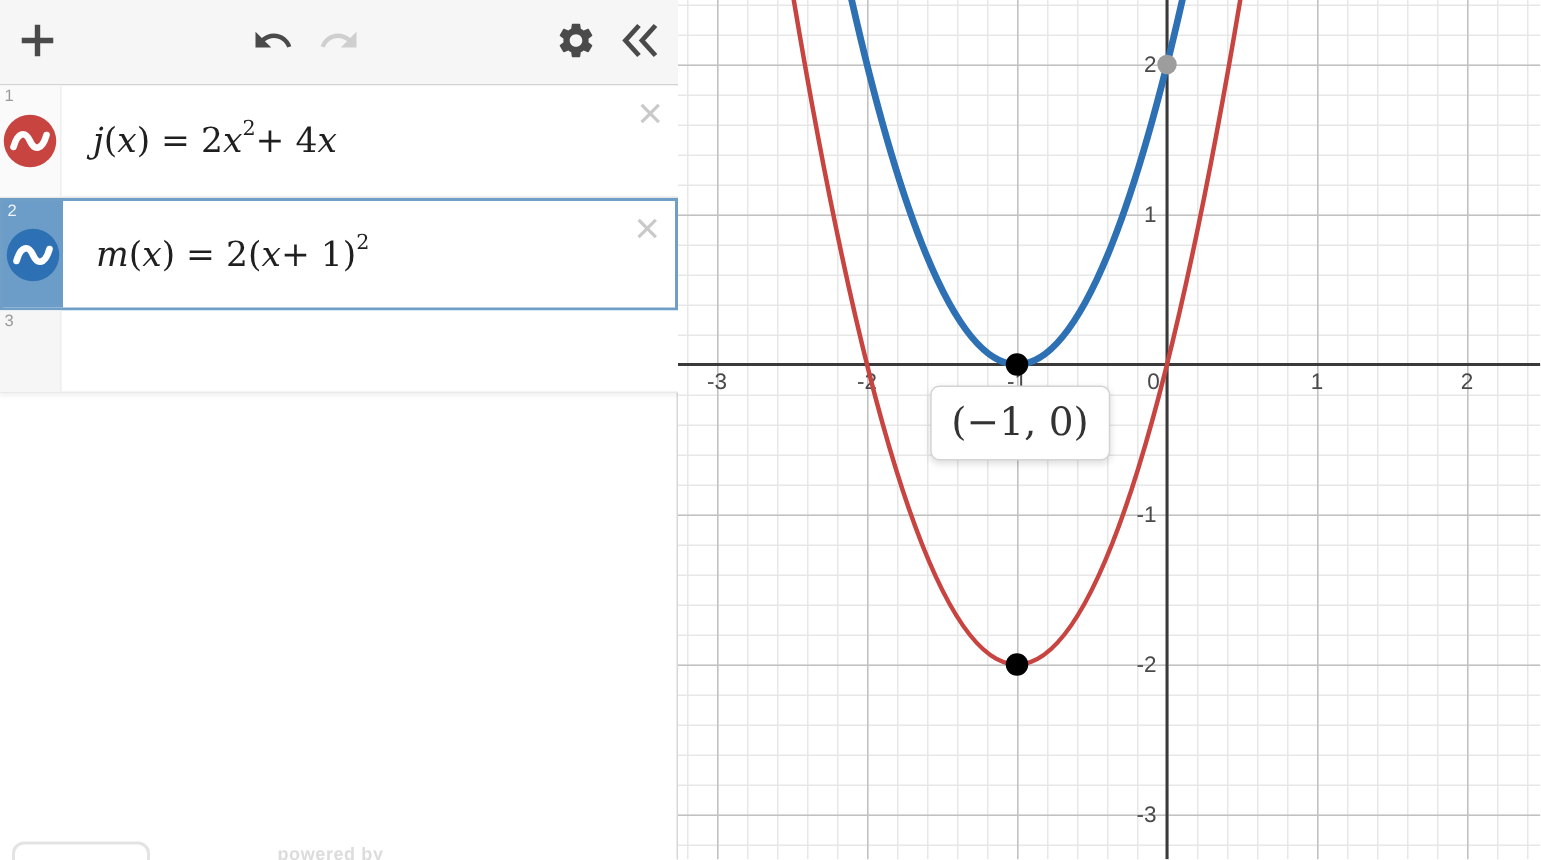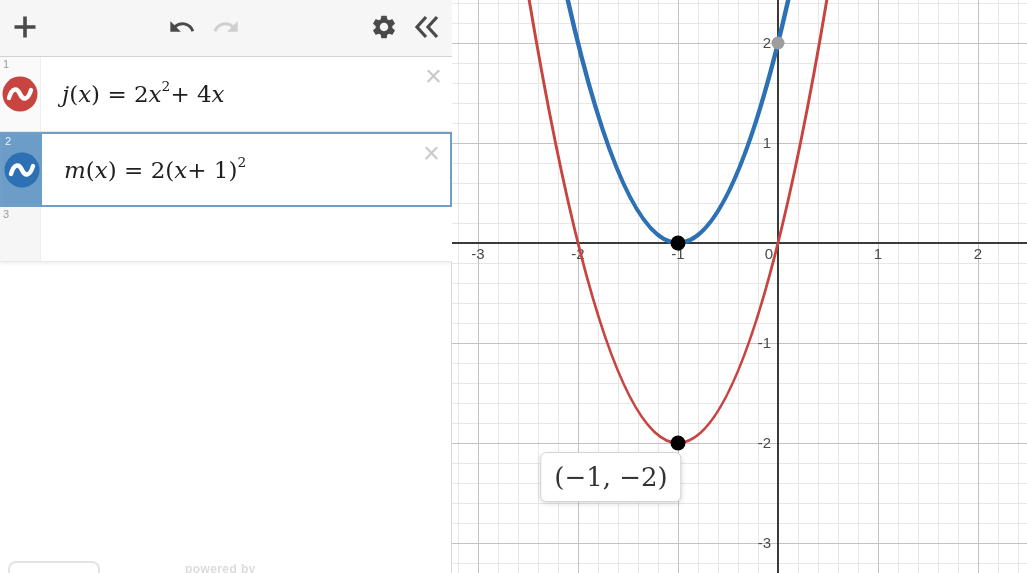--- a/index.html
+++ b/index.html
@@ -236,16 +236,16 @@
           <text x="319" y="348" text-anchor="end">-1</text>
           <text x="319" y="448" text-anchor="end">-2</text>
           <text x="319" y="548" text-anchor="end">-3</text>
         </g>
         <path d="M 64.29038371203771 -80 Q 226 966 387.70961628796226 -80" stroke="#c74440" stroke-width="3" fill="none" stroke-linecap="round"></path>
         <path d="M 98.91734972861165 -80 Q 226 566 353.08265027138833 -80" stroke="#2d70b3" stroke-width="4.5" fill="none" stroke-linecap="round"></path>
         <circle cx="226" cy="243" r="7.5" fill="#000000"></circle>
         <circle cx="226" cy="443" r="7.5" fill="#000000"></circle>
         <circle cx="326" cy="43" r="6.5" fill="#9d9d9d"></circle>
       </svg>
-      <div class="point-label" style="left: 159px; top: 477px;">(−1, −2)</div>
+  <div class="point-label" style="left: 228px; top: 282px;">(−1, 0)</div>
     </div>
 
 </div>
 
 </body></html>

